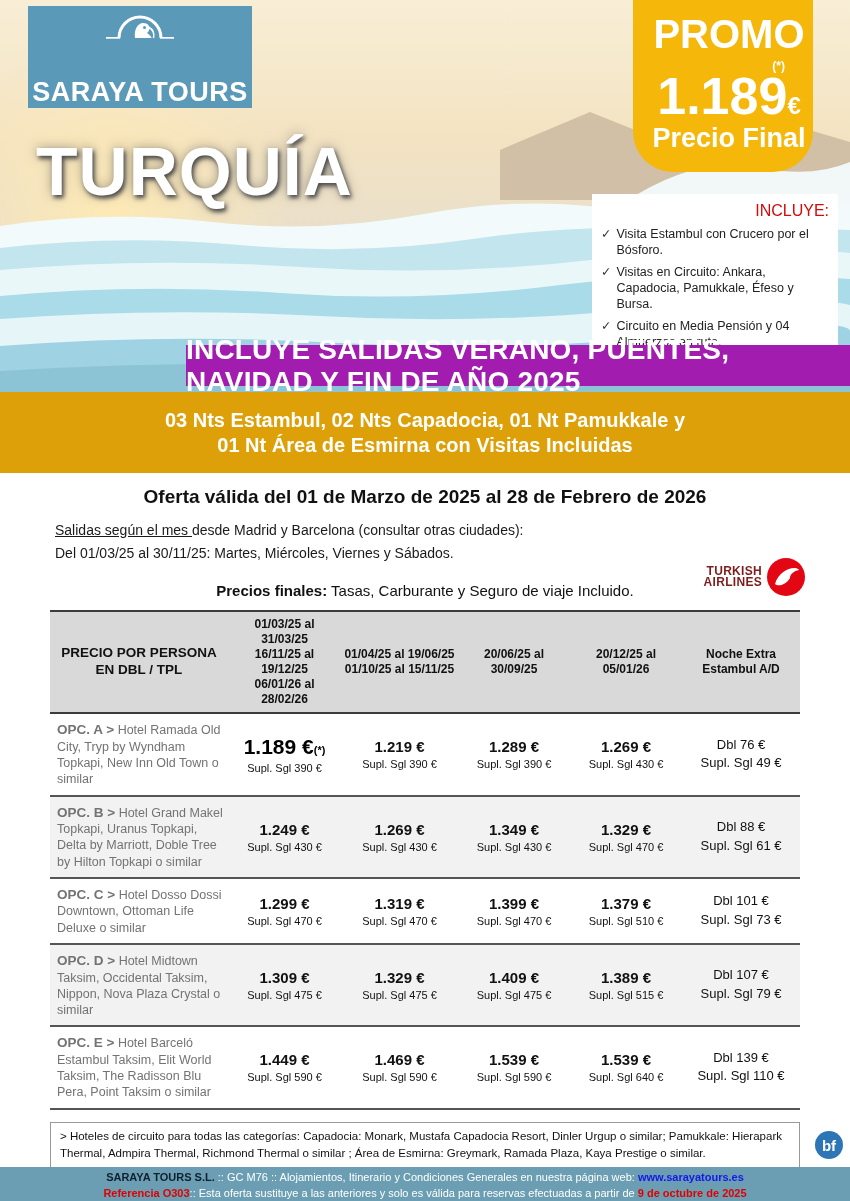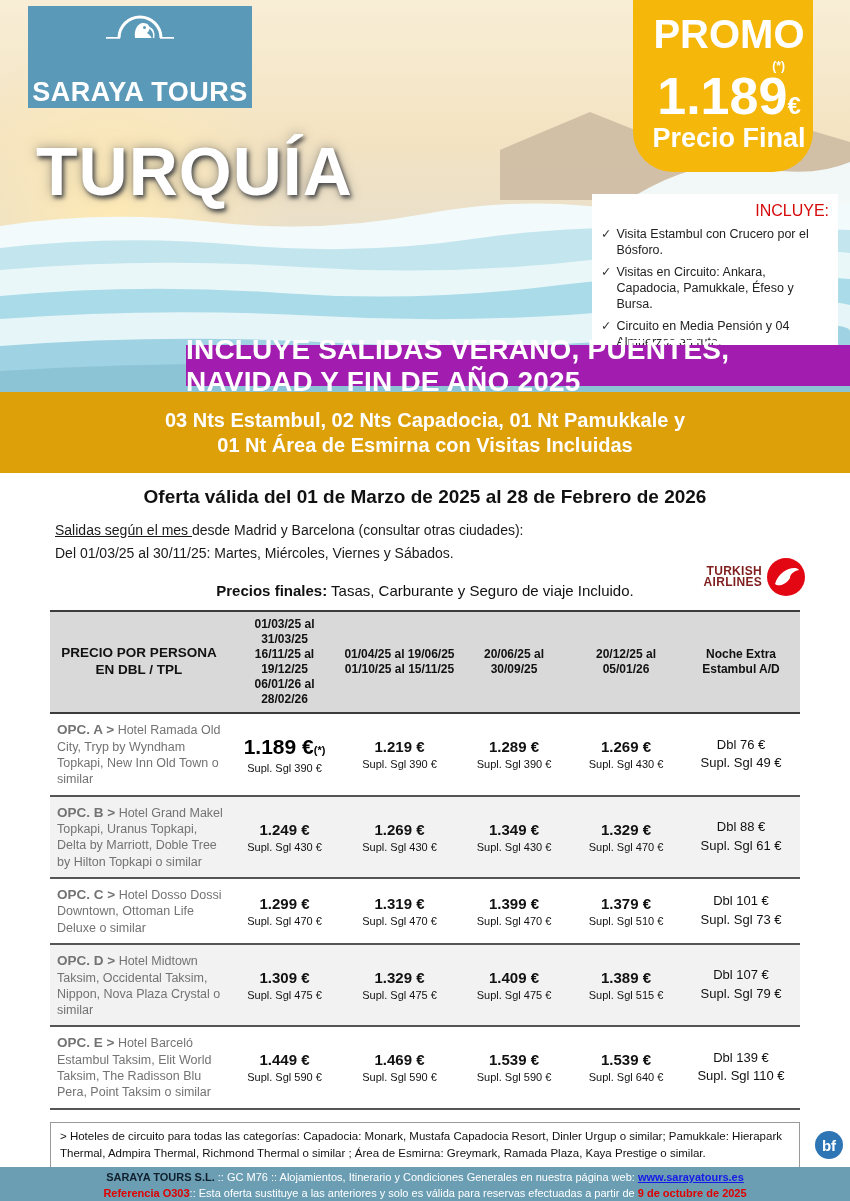--- a/index.html
+++ b/index.html
@@ -69,21 +69,21 @@
   .notes { margin:12px 50px 0; }
   .note-box { border:1px solid #999; padding:5px 9px; margin-bottom:6px; font-size:11.5px; color:#111; line-height:1.5; }
 
   .bf-badge { position:absolute; right:7px; top:1131px; width:28px; height:28px; border-radius:50%;
     background:#2E75B6; color:#fff; font-weight:bold; font-size:15px; display:flex; align-items:center; justify-content:center; }
 
   
   .footer { position:absolute; left:0; bottom:0; width:850px; height:34px; background:#6B9EB3;
     text-align:center; font-size:11px; color:#fff; line-height:1.45; padding-top:3px; }
   .footer .brand { color:#10202e; font-weight:bold; }
-  .footer a { color:#1717e8; font-weight:bold; text-decoration:underline; cursor:pointer; }
+  .footer a { color:#1717e8; font-weight:bold; cursor:pointer; }
   .footer .red { color:#E00000; font-weight:bold; }
 </style>
 </head>
 <body>
 
 <div class="page">
 
   <div class="hero">
     <svg class="hero-photo" viewBox="0 0 850 392" preserveAspectRatio="none" aria-hidden="true">
       <defs>

